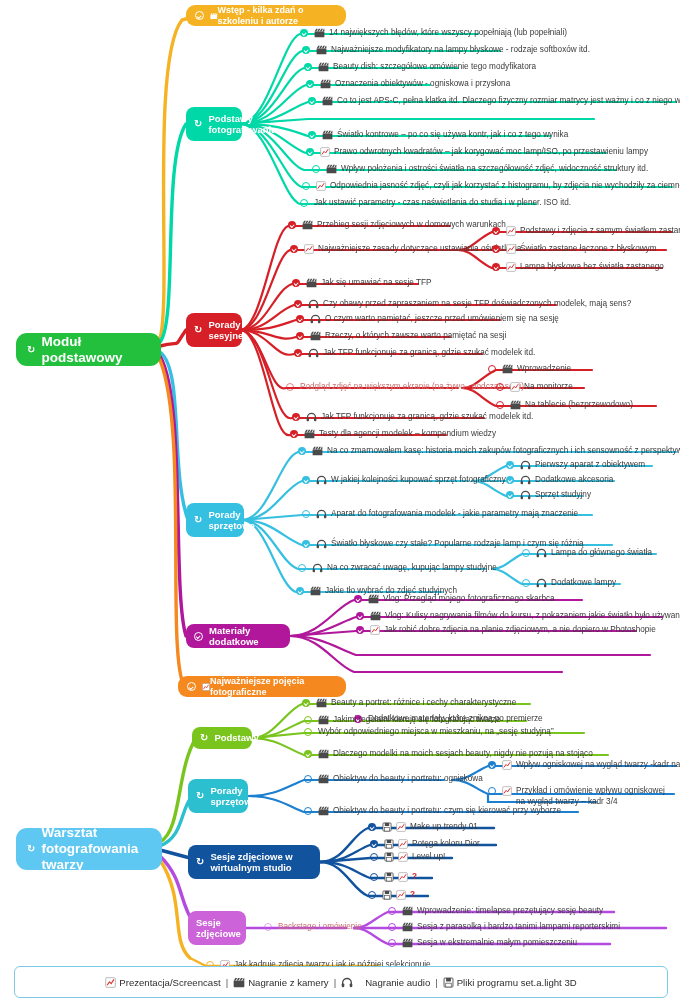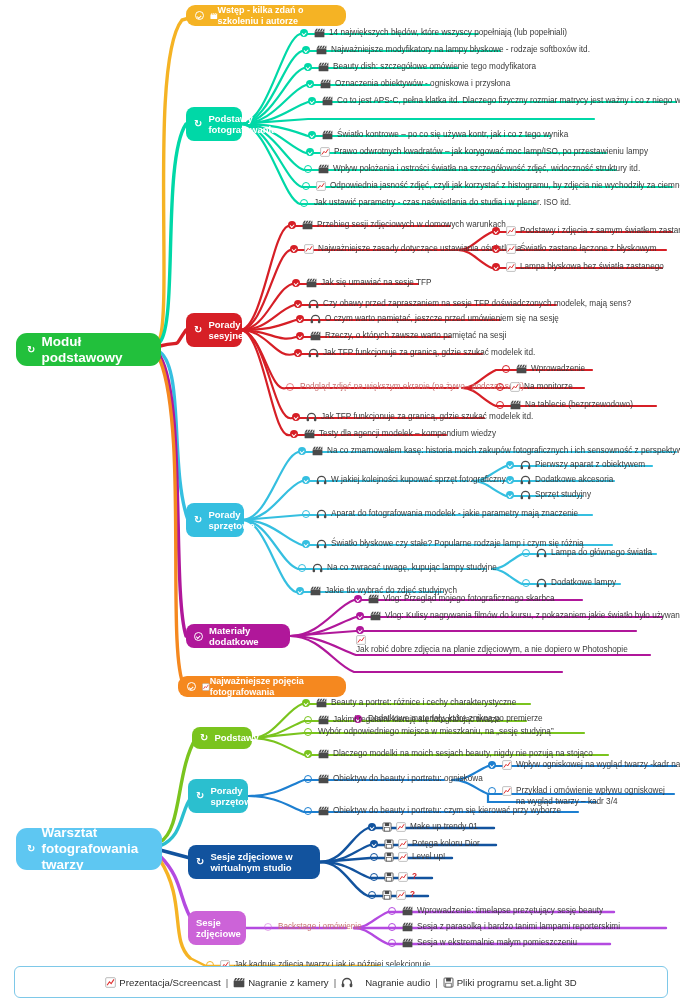--- a/index.html
+++ b/index.html
@@ -205,21 +205,21 @@
     <div class="node branch" style="left: 186px; top: 624px; width: 104px; height: 24px; background: rgb(176, 23, 154);">
       <span class="mk chk"></span>
       <span class="tx">Materiały dodatkowe</span>
     </div>
     <div class="node pill" style="left: 178px; top: 676px; width: 168px; height: 21px; background: rgb(245, 136, 31);">
       <span class="mk chk"></span>
       <svg class="ico" width="10" height="10" viewBox="0 0 16 16">
       <rect x="1" y="1" width="14" height="14" rx="1.5" fill="#fff" stroke="#9a9a9a" stroke-width="1"></rect>
       <path d="M3 12 L6.5 7 L9 9.5 L13 3.5" fill="none" stroke="#e03030" stroke-width="1.6"></path>
       </svg>
-      <span class="tx">Najważniejsze pojęcia fotografowania</span>
+      <span class="tx">Najważniejsze pojęcia fotograficzne</span>
     </div>
     <div class="node branch" style="left: 192px; top: 727px; width: 60px; height: 22px; background: rgb(122, 196, 30);">
       <span class="mk" style="font-size:10px;line-height:1;color:#fff;">↻</span>
       <span class="tx">Podstawy</span>
     </div>
     <div class="node branch" style="left: 188px; top: 779px; width: 60px; height: 34px; background: rgb(43, 191, 207);">
       <span class="mk" style="font-size:10px;line-height:1;color:#fff;">↻</span>
       <span class="tx">Porady
 sprzętowe</span>
     </div>
@@ -314,21 +314,21 @@
     <div class="leaf" style="left: 306px; top: 147px;">
       <span class="bullet">
         <span class="b done" style="background:#00d8a7"></span>
       </span>
       <svg class="ico" width="10" height="10" viewBox="0 0 16 16">
       <rect x="1" y="1" width="14" height="14" rx="1.5" fill="#fff" stroke="#9a9a9a" stroke-width="1"></rect>
       <path d="M3 12 L6.5 7 L9 9.5 L13 3.5" fill="none" stroke="#e03030" stroke-width="1.6"></path>
       </svg>
       <span class="lbl" style="">Prawo odwrotnych kwadratów – jak korygować moc lamp/ISO, po przestawieniu lampy</span>
     </div>
-    <div class="leaf" style="left: 304px; top: 164px; text-align: center;">
+    <div class="leaf" style="left: 312px; top: 164px; text-align: center;">
       <span class="bullet">
         <span class="b open" style="color:#00d8a7"></span>
       </span>
       <svg class="ico" width="11" height="10" viewBox="0 0 18 16">
       <rect x="1" y="5.5" width="16" height="9.5" rx="1" fill="#4a4a4a"></rect>
       <path d="M1 5.5 L3.6 1.2 L6.3 1.2 L3.7 5.5 Z" fill="#4a4a4a"></path>
       <path d="M5.2 5.5 L7.8 1.2 L10.5 1.2 L7.9 5.5 Z" fill="#4a4a4a"></path>
       <path d="M9.4 5.5 L12 1.2 L14.7 1.2 L12.1 5.5 Z" fill="#4a4a4a"></path>
       <path d="M13.6 5.5 L16.2 1.2 L17 1.2 L17 5.5 Z" fill="#4a4a4a"></path>
       </svg>
@@ -485,21 +485,21 @@
     <div class="leaf" style="left: 492px; top: 262px;">
       <span class="bullet">
         <span class="b done" style="background:#d61f26"></span>
       </span>
       <svg class="ico" width="10" height="10" viewBox="0 0 16 16">
       <rect x="1" y="1" width="14" height="14" rx="1.5" fill="#fff" stroke="#9a9a9a" stroke-width="1"></rect>
       <path d="M3 12 L6.5 7 L9 9.5 L13 3.5" fill="none" stroke="#e03030" stroke-width="1.6"></path>
       </svg>
       <span class="lbl" style="">Lampa błyskowa bez światła zastanego</span>
     </div>
-    <div class="leaf" style="left: 502px; top: 364px;">
+    <div class="leaf" style="left: 488px; top: 364px;">
       <span class="bullet">
         <span class="b open" style="color:#d61f26"></span>
       </span>
       <svg class="ico" width="11" height="10" viewBox="0 0 18 16">
       <rect x="1" y="5.5" width="16" height="9.5" rx="1" fill="#4a4a4a"></rect>
       <path d="M1 5.5 L3.6 1.2 L6.3 1.2 L3.7 5.5 Z" fill="#4a4a4a"></path>
       <path d="M5.2 5.5 L7.8 1.2 L10.5 1.2 L7.9 5.5 Z" fill="#4a4a4a"></path>
       <path d="M9.4 5.5 L12 1.2 L14.7 1.2 L12.1 5.5 Z" fill="#4a4a4a"></path>
       <path d="M13.6 5.5 L16.2 1.2 L17 1.2 L17 5.5 Z" fill="#4a4a4a"></path>
       </svg>
@@ -672,21 +672,21 @@
       </span>
       <svg class="ico" width="11" height="10" viewBox="0 0 18 16">
       <rect x="1" y="5.5" width="16" height="9.5" rx="1" fill="#4a4a4a"></rect>
       <path d="M1 5.5 L3.6 1.2 L6.3 1.2 L3.7 5.5 Z" fill="#4a4a4a"></path>
       <path d="M5.2 5.5 L7.8 1.2 L10.5 1.2 L7.9 5.5 Z" fill="#4a4a4a"></path>
       <path d="M9.4 5.5 L12 1.2 L14.7 1.2 L12.1 5.5 Z" fill="#4a4a4a"></path>
       <path d="M13.6 5.5 L16.2 1.2 L17 1.2 L17 5.5 Z" fill="#4a4a4a"></path>
       </svg>
       <span class="lbl" style="">Vlog: Kulisy nagrywania filmów do kursu, z pokazaniem jakie światło było używane</span>
     </div>
-    <div class="leaf" style="left: 356px; top: 625px; flex-direction: column;">
+    <div class="leaf" style="left: 356px; top: 625px;">
       <span class="bullet">
         <span class="b done" style="background:#b0179a"></span>
       </span>
       <svg class="ico" width="10" height="10" viewBox="0 0 16 16">
       <rect x="1" y="1" width="14" height="14" rx="1.5" fill="#fff" stroke="#9a9a9a" stroke-width="1"></rect>
       <path d="M3 12 L6.5 7 L9 9.5 L13 3.5" fill="none" stroke="#e03030" stroke-width="1.6"></path>
       </svg>
       <span class="lbl" style="">Jak robić dobre zdjęcia na planie zdjęciowym, a nie dopiero w Photoshopie</span>
     </div>
     <div class="leaf" style="left: 354px; top: 666px; margin-top: 48px;">

